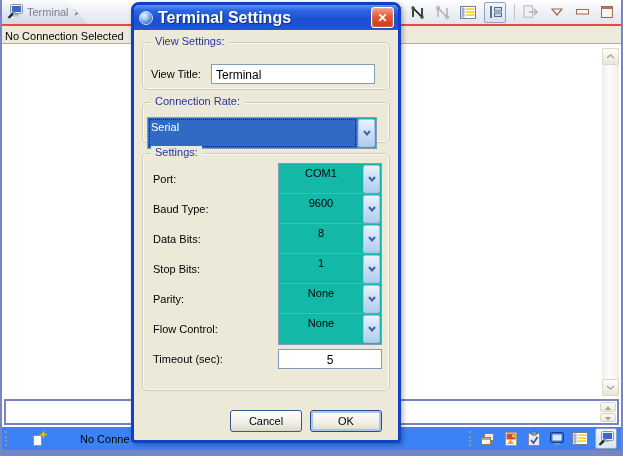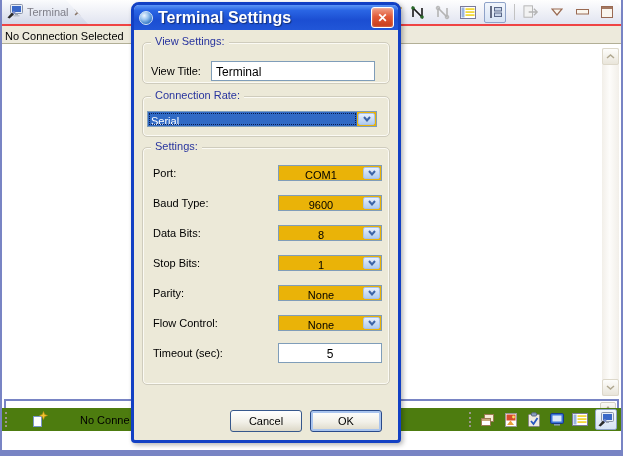--- a/index.html
+++ b/index.html
@@ -39,21 +39,21 @@
   .command-field{position:absolute;left:4px;right:4px;top:399px;height:26px;background:#fff;
                  border:2px solid #7884c4;box-sizing:border-box;}
   .spinner{position:absolute;right:1px;top:1px;bottom:1px;width:16px;display:flex;flex-direction:column;gap:1px;}
   .spin-btn{flex:1;background:linear-gradient(180deg,#fbfaf7,#ebe8dd);border:1px solid #d6d2c4;
             border-radius:2px;position:relative;}
   .spin-btn.up::after{content:"";position:absolute;left:4px;top:3px;border-left:3px solid transparent;
             border-right:3px solid transparent;border-bottom:4px solid #a8a090;}
   .spin-btn.down::after{content:"";position:absolute;left:4px;top:3px;border-left:3px solid transparent;
             border-right:3px solid transparent;border-top:4px solid #a8a090;}
   
-  .statusbar{position:absolute;left:2px;right:2px;top:408px;height:23px;background:#4d7c0f;}
+  .statusbar{position:absolute;left:2px;right:2px;top:427px;height:23px;background:#3b82f6;}
   .grip{position:absolute;top:4px;height:15px;width:0;border-left:2px dotted #9a968a;}
   .status-newconn{position:absolute;left:28px;top:3px;}
   .status-text{position:absolute;left:78px;top:6px;}
   .status-icons{position:absolute;right:4px;top:0;height:23px;display:flex;align-items:center;gap:7px;}
   .sbtn{display:flex;align-items:center;justify-content:center;}
   .sbtn.pressed{width:22px;height:21px;border:1px solid #8ea2c8;border-radius:2px;box-sizing:border-box;
                 background:linear-gradient(180deg,#f2f6fc,#d7e3f4);}
   .sgrip{width:0;height:15px;border-left:2px dotted #9a968a;margin-right:2px;}
   
   .dialog{position:absolute;left:131px;top:2px;width:270px;height:441px;box-sizing:border-box;
@@ -65,30 +65,30 @@
               background:radial-gradient(circle at 35% 30%,#eef6ff,#9cc6f0 35%,#3a7cc8 72%,#1a4e98);
               border:1px solid #cfe2f6;box-sizing:border-box;}
   .title-text{flex:1;color:#fff;font-weight:bold;font-size:16px;text-shadow:1px 1px 1px rgba(0,0,0,.45);}
   .close-btn{width:21px;height:19px;border:1px solid #fff;border-radius:3px;color:#fff;font-weight:bold;
              font-size:12px;display:flex;align-items:center;justify-content:center;
              background:linear-gradient(180deg,#f0a088,#e25a38 45%,#c63a18);box-shadow:inset 0 0 2px rgba(255,255,255,.6);}
   .dlg-body{position:relative;height:410px;padding:12px 8px 0;box-sizing:border-box;}
   .group{position:relative;border:1px solid #cfccbd;border-radius:5px;box-sizing:border-box;
          box-shadow:inset 0 0 0 1px #fbfaf4;}
   .group-caption{position:absolute;top:-8px;left:8px;background:#ece9d8;padding:0 4px;color:#28349e;}
-  .g1{height:42px;margin-bottom:12px;padding:16px 14px 0 8px;display:flex;align-items:center;}
+  .g1{height:48px;margin-bottom:12px;padding:16px 14px 0 8px;display:flex;align-items:center;}
   .g1 .lbl{width:60px;flex:none;}
   .g2{height:41px;margin-bottom:10px;padding:14px 12px 0 4px;}
   .g3{height:238px;padding:15px 7px 0 10px;}
   .srow{display:flex;align-items:center;height:20px;margin-bottom:10px;}
   .srow .lbl{flex:1;}
   .textbox{background:#fff;border:1px solid #7f9db9;height:20px;box-sizing:border-box;
            padding:3px 4px 0;font-size:12px;overflow:hidden;white-space:nowrap;}
   .g1 .textbox{flex:1;}
-  .combo{display:flex;height:16px;border:1px solid #7f9db9;background:#eab308;box-sizing:border-box;}
+  .combo{display:flex;height:32px;border:1px solid #7f9db9;background:#14b8a6;box-sizing:border-box;}
   .combo-value{flex:1;padding:3px 2px 0 3px;white-space:nowrap;overflow:hidden;}
   .combo-value.selected{background:#316ac5;color:#fff;outline:1px dotted #0a1e50;outline-offset:-2px;}
   .combo-btn{width:17px;flex:none;margin:1px;border:1px solid #a8c2ea;border-radius:2px;box-sizing:border-box;
              background:linear-gradient(180deg,#eaf1fc,#cfdff6 45%,#b2ccee);
              display:flex;align-items:center;justify-content:center;}
   .field{width:104px;flex:none;text-align:center;}
   .btn-row{position:absolute;right:16px;bottom:8px;display:flex;gap:8px;}
   .xpbtn{width:72px;height:22px;border:1px solid #37588c;border-radius:3px;box-sizing:border-box;
          background:linear-gradient(180deg,#ffffff,#f2f0e8 55%,#dcd8c8);
          display:flex;align-items:center;justify-content:center;font-size:11px;}

